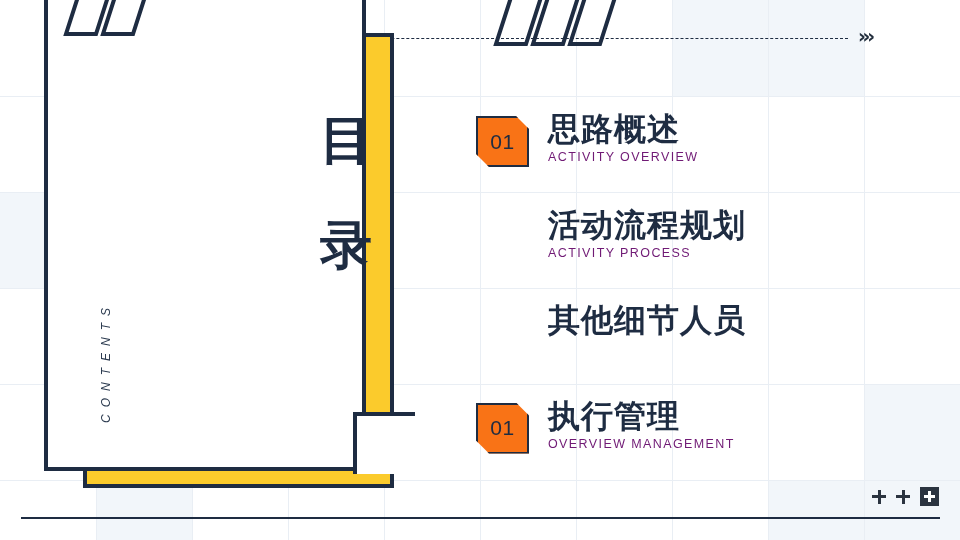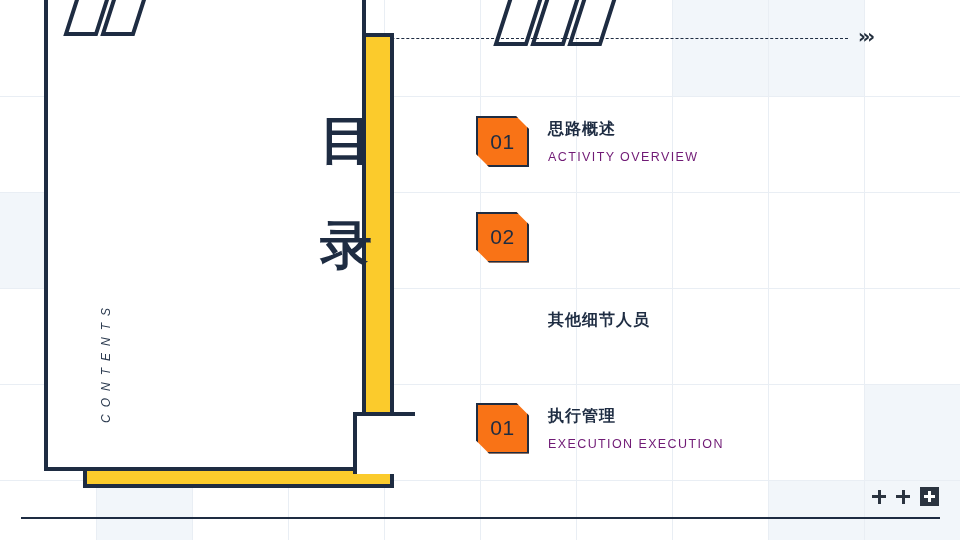--- a/index.html
+++ b/index.html
@@ -93,21 +93,21 @@
     border:2.5px solid #1e2c42;
     box-sizing:border-box;
     -webkit-clip-path:polygon(0 0, calc(100% - 13px) 0, 100% 13px, 100% 100%, 13px 100%, 0 calc(100% - 13px));
     clip-path:polygon(0 0, calc(100% - 13px) 0, 100% 13px, 100% 100%, 13px 100%, 0 calc(100% - 13px));
     display:flex;align-items:center;justify-content:center;
     font-size:21px;color:#1e2c42;font-weight:normal;
     letter-spacing:0.5px;
   }
   .toc-text{position:absolute;left:72px;top:-4px;}
   .toc-cn{
-    font-size:16px;color:#1e2c42;font-weight:bold;
+    font-size:32px;color:#1e2c42;font-weight:bold;
     letter-spacing:1px;line-height:34px;
     font-family:"DejaVu Sans","Liberation Sans",sans-serif;
   }
   .toc-en{
     font-size:12.5px;color:#701a75;letter-spacing:1.4px;
     line-height:18px;margin-top:2px;
   }
 
   
   .bottom-rule{
@@ -219,34 +219,37 @@
 
     <div class="toc-item">
       <div class="badge">01</div>
       <div class="toc-text">
         <div class="toc-cn">思路概述</div>
         <div class="toc-en">ACTIVITY OVERVIEW</div>
       </div>
     </div>
 
     <div class="toc-item">
-      <div class="badge">02</div>
+      <div class="toc-text">
+        <div class="toc-cn">活动流程规划</div>
+        <div class="toc-en">ACTIVITY PROCESS</div>
+      </div>
     </div>
 
     <div class="toc-item">
       <div class="toc-text">
         <div class="toc-cn">其他细节人员</div>
       </div>
     </div>
 
     <div class="toc-item">
       <div class="badge">01</div>
       <div class="toc-text">
         <div class="toc-cn">执行管理</div>
-        <div class="toc-en">EXECUTION EXECUTION</div>
+        <div class="toc-en">OVERVIEW MANAGEMENT</div>
       </div>
     </div>
 
   </div>
 
   <div class="bottom-rule"></div>
   <div class="plusrow">
     <div class="plus"></div>
     <div class="plus"></div>
     <div class="plus-box"></div>

